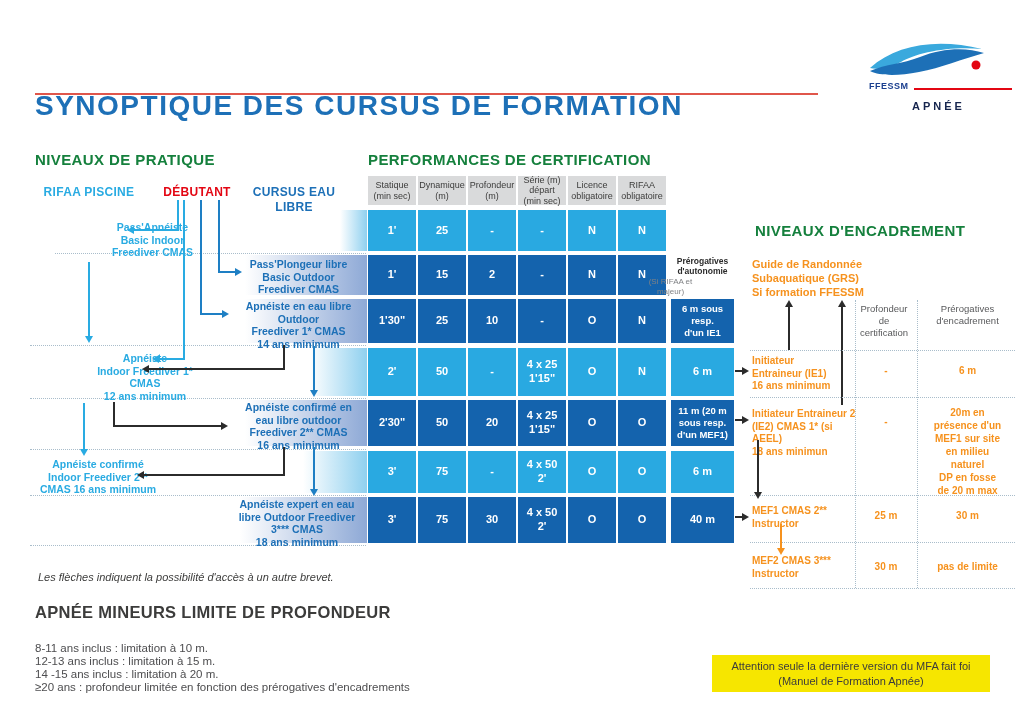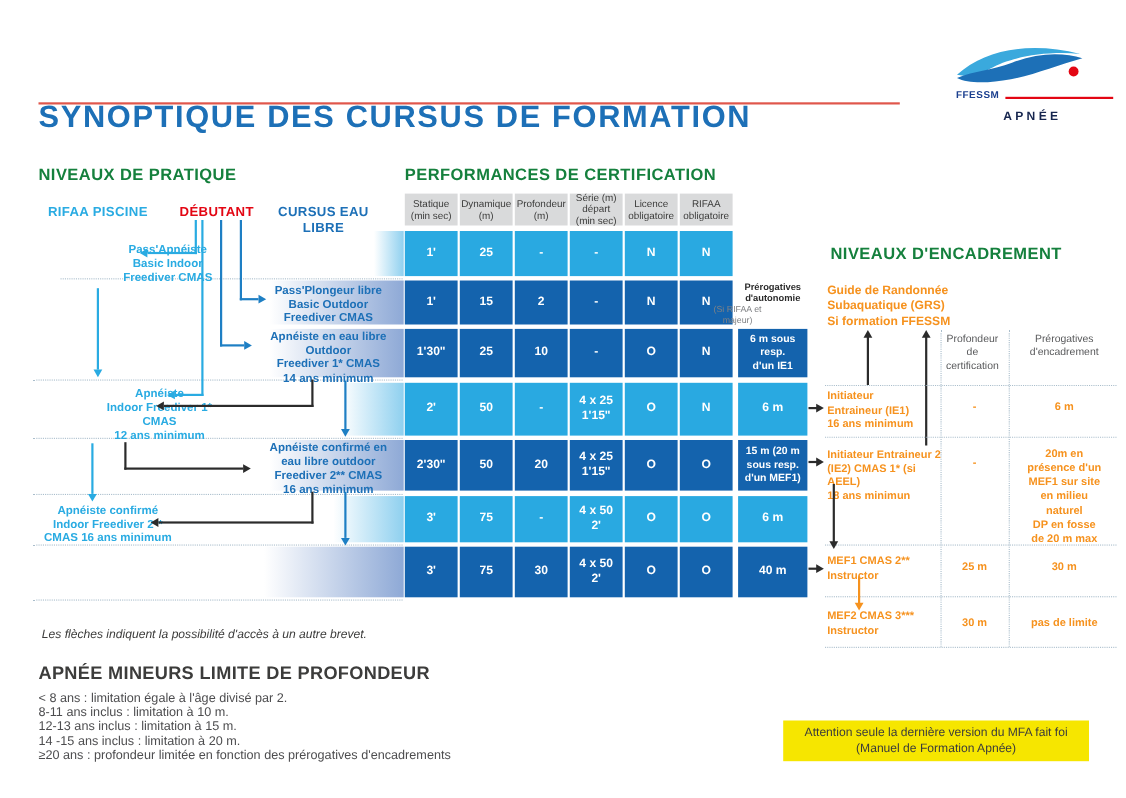--- a/index.html
+++ b/index.html
@@ -96,20 +96,24 @@
 Basic Outdoor
 Freediver CMAS</div>
   <div class="abs lvl navy" style="left:232px;top:300px;width:133px;">Apnéiste en eau libre
 Outdoor
 Freediver 1* CMAS
 14 ans minimum</div>
   <div class="abs lvl navy" style="left:232px;top:401px;width:133px;">Apnéiste confirmé en
 eau libre outdoor
 Freediver 2** CMAS
 16 ans minimum</div>
+  <div class="abs lvl navy" style="left:227px;top:498px;width:140px;">Apnéiste expert en eau
+libre Outdoor Freediver
+3*** CMAS
+18 ans minimum</div>
 
   <div class="abs vl c-cyan" style="left:177px;top:200px;height:31px;"></div>
   <div class="abs hl c-cyan" style="left:134px;top:229px;width:45px;"></div>
   <div class="abs ah ah-l" style="left:127px;top:226px;border-right-color:#29abe2;"></div>
 
   <div class="abs vl c-cyan" style="left:183px;top:200px;height:160px;"></div>
   <div class="abs hl c-cyan" style="left:159px;top:358px;width:26px;"></div>
   <div class="abs ah ah-l" style="left:152px;top:355px;border-right-color:#29abe2;"></div>
 
   <div class="abs vl c-blue" style="left:200px;top:200px;height:115px;"></div>
@@ -224,21 +228,21 @@
   </div>
 
   <div class="abs ctr pre b" style="left:671px;top:256px;width:63px;font-size:8.5px;color:#2b2b2b;line-height:1.2;">Prérogatives
 d'autonomie</div>
   <div class="abs ctr pre" style="left:639px;top:277px;width:63px;font-size:8px;color:#808285;line-height:1.2;">(Si RIFAA et
 majeur)</div>
   <div class="abs acell" style="left:671px;top:299px;width:63px;height:44px;background:#1463ad;">6 m sous
 resp.
 d'un IE1</div>
   <div class="abs acell" style="left:671px;top:348px;width:63px;height:48px;background:#29a9e1;font-size:11px;">6 m</div>
-  <div class="abs acell" style="left:671px;top:400px;width:63px;height:46px;background:#1463ad;">15 m (20 m
+  <div class="abs acell" style="left:671px;top:400px;width:63px;height:46px;background:#1463ad;">11 m (20 m
 sous resp.
 d'un MEF1)</div>
   <div class="abs acell" style="left:671px;top:451px;width:63px;height:42px;background:#29a9e1;font-size:11px;">6 m</div>
   <div class="abs acell" style="left:671px;top:497px;width:63px;height:46px;background:#1463ad;font-size:11px;">40 m</div>
 
   <div class="abs hl c-black" style="left:735px;top:370px;width:8px;"></div>
   <div class="abs ah ah-r" style="left:742px;top:367px;border-left-color:#2b2b2b;"></div>
   <div class="abs hl c-black" style="left:735px;top:419px;width:8px;"></div>
   <div class="abs ah ah-r" style="left:742px;top:416px;border-left-color:#2b2b2b;"></div>
   <div class="abs hl c-black" style="left:735px;top:516px;width:8px;"></div>
@@ -295,21 +299,20 @@
 Instructor</div>
   <div class="abs sup-val" style="left:856px;top:560px;width:60px;">30 m</div>
   <div class="abs sup-val" style="left:920px;top:560px;width:95px;">pas de limite</div>
 
   <div class="abs vl c-black" style="left:757px;top:440px;height:54px;width:1.5px;"></div>
   <div class="abs ah ah-d" style="left:754px;top:492px;border-top-color:#2b2b2b;"></div>
   <div class="abs vl c-orange" style="left:780px;top:524px;height:26px;width:1.5px;"></div>
   <div class="abs ah ah-d" style="left:777px;top:548px;border-top-color:#f6921e;"></div>
 
   <div class="abs b" style="left:35px;top:603px;font-size:16.5px;color:#3c3c3b;letter-spacing:.3px;">APNÉE MINEURS LIMITE DE PROFONDEUR</div>
-  <div class="abs minor-line" style="left:35px;top:629px;">&lt; 8 ans : limitation égale à l'âge divisé par 2.</div>
   <div class="abs minor-line" style="left:35px;top:642px;">8-11 ans inclus : limitation à 10 m.</div>
   <div class="abs minor-line" style="left:35px;top:655px;">12-13 ans inclus : limitation à 15 m.</div>
   <div class="abs minor-line" style="left:35px;top:668px;">14 -15 ans inclus : limitation à 20 m.</div>
   <div class="abs minor-line" style="left:35px;top:681px;">≥20 ans : profondeur limitée en fonction des prérogatives d'encadrements</div>
 
   <div class="abs warn" style="left:712px;top:655px;width:278px;height:37px;">Attention seule la dernière version du MFA fait foi
 (Manuel de Formation Apnée)</div>
 
 </div>
 

